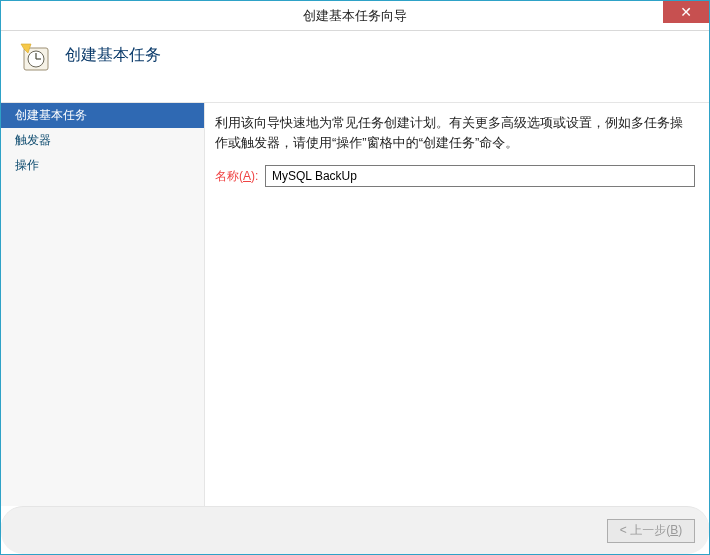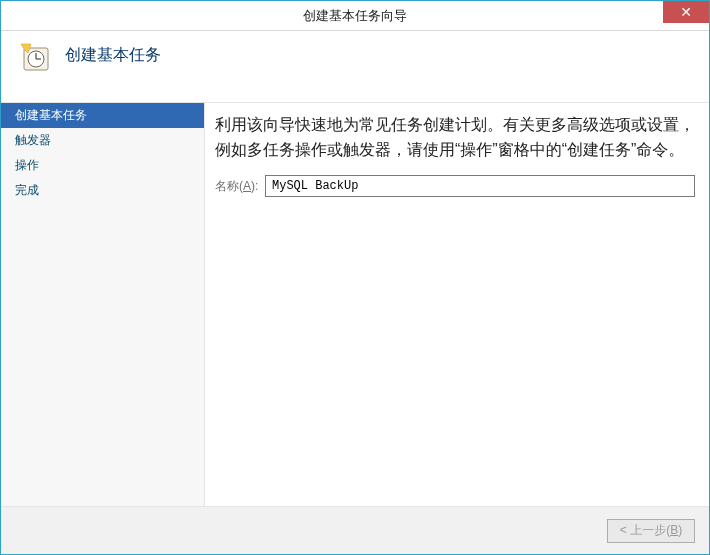--- a/index.html
+++ b/index.html
@@ -91,44 +91,44 @@
     color: #ffffff;
     font-weight: 500;
   }
   .main {
     flex: 1;
     padding: 10px 14px 10px 10px;
     display: flex;
     flex-direction: column;
   }
   .intro {
-    font-size: 16px;
+    font-size: 13px;
     color: #222;
     line-height: 1.55;
     margin-bottom: 12px;
   }
   .form-row {
     display: flex;
     align-items: flex-start;
     margin-bottom: 8px;
   }
   .form-label {
     width: 50px;
     flex-shrink: 0;
     padding-top: 3px;
-    color: #737373;
+    color: #ef4444;
   }
   .form-label .ul { text-decoration: underline; }
   .text-input {
     flex: 1;
     height: 22px;
     border: 1px solid #7a7a7a;
     padding: 2px 6px;
     font-size: 12px;
-    font-family: Liberation Mono, monospace;
+    font-family: Liberation Sans, sans-serif;
     outline: none;
   }
   .textarea-input {
     flex: 1;
     height: 178px;
     border: 1px solid #7a7a7a;
     padding: 2px 6px;
     font-size: 12px;
     font-family: inherit;
     outline: none;
@@ -136,20 +136,21 @@
   }
   .footer {
     height: 48px;
     border-top: 1px solid #e5e5e5;
     display: flex;
     align-items: center;
     justify-content: flex-end;
     padding: 0 14px;
     gap: 8px;
     background: #f1f1f1;
+    border-radius: 22px;
   }
   .btn {
     min-width: 88px;
     height: 24px;
     border: 1px solid #adadad;
     background: #e9e9e9;
     font-size: 12px;
     font-family: inherit;
     cursor: pointer;
     padding: 0 10px;
@@ -189,23 +190,20 @@
     <div class="sidebar">
       <div class="sidebar-item active">
         <span>创建基本任务</span>
       </div>
       <div class="sidebar-item">
         <span>触发器</span>
       </div>
       <div class="sidebar-item">
         <span>操作</span>
       </div>
-      <div class="sidebar-item">
-        <span>完成</span>
-      </div>
     </div>
 
     <div class="main">
       <div class="intro">利用该向导快速地为常见任务创建计划。有关更多高级选项或设置，例如多任务操作或触发器，请使用“操作”窗格中的“创建任务”命令。</div>
 
       <div class="form-row">
         <div class="form-label">
           <span>名称(</span><span class="ul">A</span><span>):</span>
         </div>
         <input type="text" class="text-input" value="MySQL BackUp" style="">

